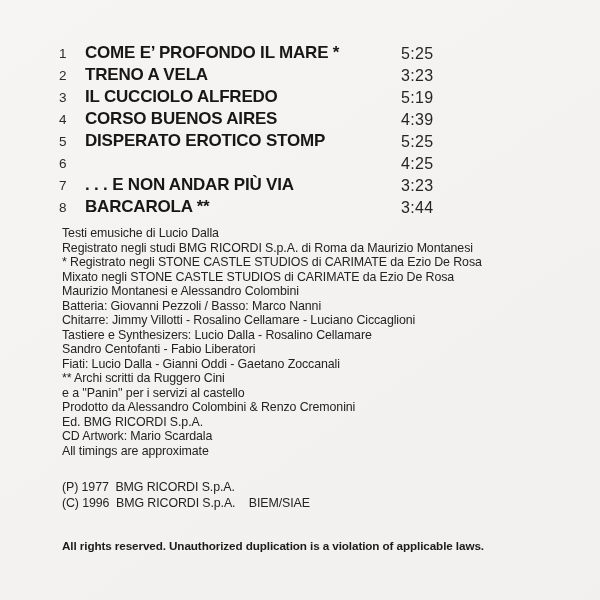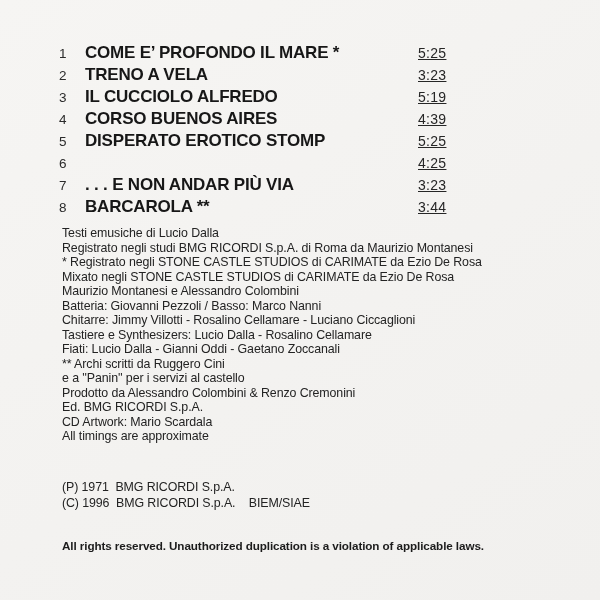--- a/index.html
+++ b/index.html
@@ -44,26 +44,25 @@
     top: 1px;
     font-size: 17px;
     font-weight: bold;
     letter-spacing: -0.2px;
     white-space: nowrap;
     color: #171717;
     text-align: center;
   }
   .track-time {
     position: absolute;
-    left: 418px;
+    left: 401px;
     top: 3px;
-    font-size: 14px;
+    font-size: 16px;
     letter-spacing: 0.3px;
     color: #262626;
-    text-decoration: underline;
   }
   
   .credits {
     position: absolute;
     left: 62px;
     top: 226px;
     font-size: 12.4px;
     line-height: 14.5px;
     letter-spacing: -0.1px;
     color: #232323;
@@ -147,29 +146,30 @@
 
   <div class="credits">
     <div class="credits-line">Testi emusiche di Lucio Dalla</div>
     <div class="credits-line">Registrato negli studi BMG RICORDI S.p.A. di Roma da Maurizio Montanesi</div>
     <div class="credits-line">* Registrato negli STONE CASTLE STUDIOS di CARIMATE da Ezio De Rosa</div>
     <div class="credits-line">Mixato negli STONE CASTLE STUDIOS di CARIMATE da Ezio De Rosa</div>
     <div class="credits-line">Maurizio Montanesi e Alessandro Colombini</div>
     <div class="credits-line">Batteria: Giovanni Pezzoli / Basso: Marco Nanni</div>
     <div class="credits-line">Chitarre: Jimmy Villotti - Rosalino Cellamare - Luciano Ciccaglioni</div>
     <div class="credits-line">Tastiere e Synthesizers: Lucio Dalla - Rosalino Cellamare</div>
+    <div class="credits-line">Sandro Centofanti - Fabio Liberatori</div>
     <div class="credits-line">Fiati: Lucio Dalla - Gianni Oddi - Gaetano Zoccanali</div>
     <div class="credits-line">** Archi scritti da Ruggero Cini</div>
     <div class="credits-line">e a ''Panin'' per i servizi al castello</div>
     <div class="credits-line">Prodotto da Alessandro Colombini &amp; Renzo Cremonini</div>
     <div class="credits-line">Ed. BMG RICORDI S.p.A.</div>
     <div class="credits-line">CD Artwork: Mario Scardala</div>
     <div class="credits-line italic">All timings are approximate</div>
   </div>
 
   <div class="copyright">
-    <div class="copyright-line">(P) 1971  BMG RICORDI S.p.A.</div>
+    <div class="copyright-line">(P) 1977  BMG RICORDI S.p.A.</div>
     <div class="copyright-line">(C) 1996  BMG RICORDI S.p.A.    BIEM/SIAE</div>
   </div>
 
   <div class="legal-notice">All rights reserved. Unauthorized duplication is a violation of applicable laws.</div>
 
 </div>
 
 </body></html>

